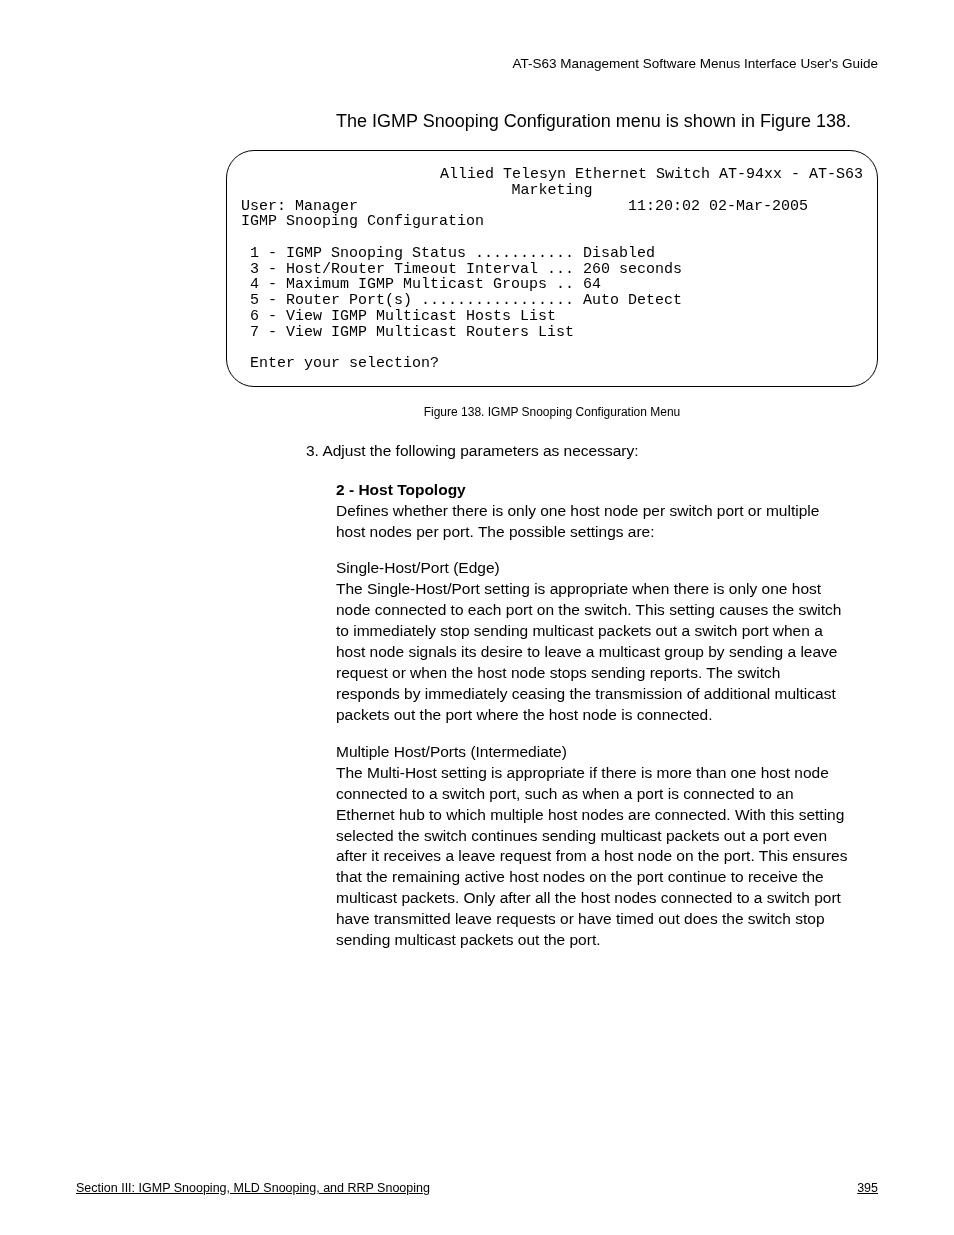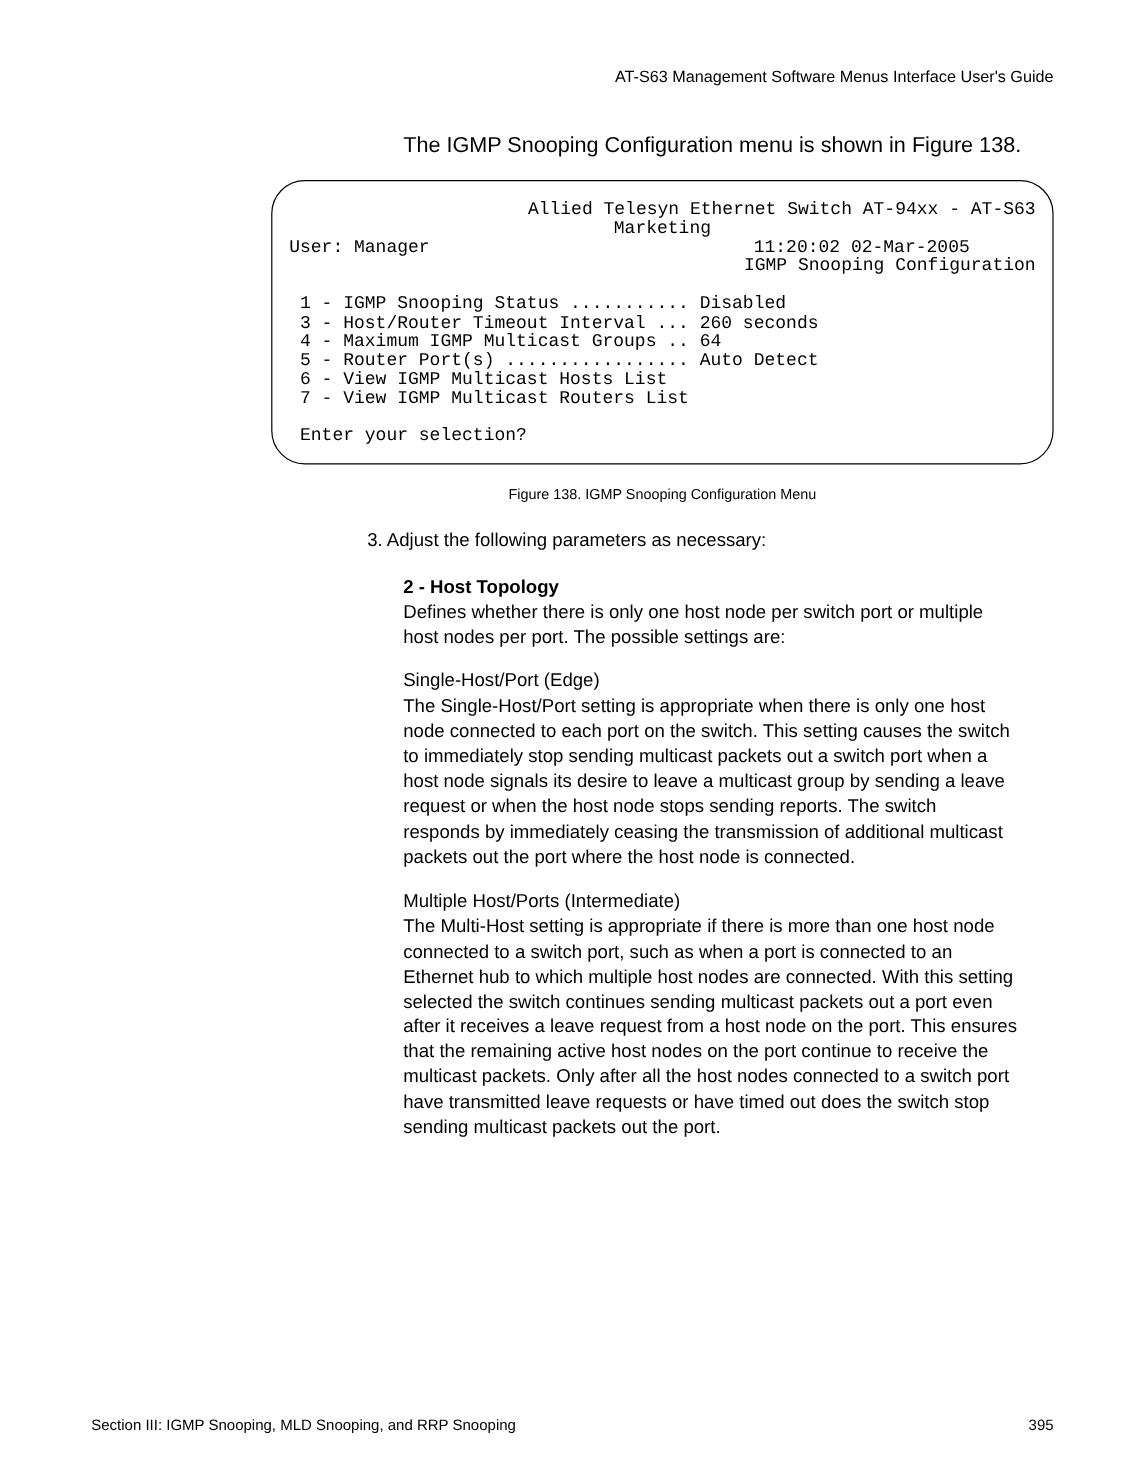--- a/index.html
+++ b/index.html
@@ -63,32 +63,33 @@
     font-weight: bold;
   }
   .footer {
     position: absolute;
     bottom: 40px;
     left: 76px;
     right: 76px;
     font-size: 12.5px;
     display: flex;
     justify-content: space-between;
+    text-decoration: underline;
   }
 </style>
 </head>
 <body>
 
 <div class="page">
 
   <div class="header-line">AT-S63 Management Software Menus Interface User's Guide</div>
 
   <div class="intro">The IGMP Snooping Configuration menu is shown in Figure 138.</div>
 
-  <div class="terminal-box"><div style="text-align:right">Allied Telesyn Ethernet Switch AT-94xx - AT-S63</div><div style="text-align:center">Marketing</div><div><span>User: Manager</span><span>                              </span><span>11:20:02 02-Mar-2005</span></div><div style="text-align:right">IGMP Snooping Configuration</div>
+  <div class="terminal-box"><div style="text-align:right">Allied Telesyn Ethernet Switch AT-94xx - AT-S63</div><div style="text-align:center">Marketing</div><div><span>User: Manager</span><span>                              </span><span>11:20:02 02-Mar-2005</span></div><div style="text-align:left">IGMP Snooping Configuration</div>
 <div> 1 - IGMP Snooping Status ........... Disabled</div><div> 3 - Host/Router Timeout Interval ... 260 seconds</div><div> 4 - Maximum IGMP Multicast Groups .. 64</div><div> 5 - Router Port(s) ................. Auto Detect</div><div> 6 - View IGMP Multicast Hosts List</div><div> 7 - View IGMP Multicast Routers List</div>
 <div> Enter your selection?</div></div>
 
   <div class="figure-caption">Figure 138. IGMP Snooping Configuration Menu</div>
 
   <div class="step">3. Adjust the following parameters as necessary:</div>
 
 
   <div class="step-body">
     <div class="bold">2 - Host Topology</div>

